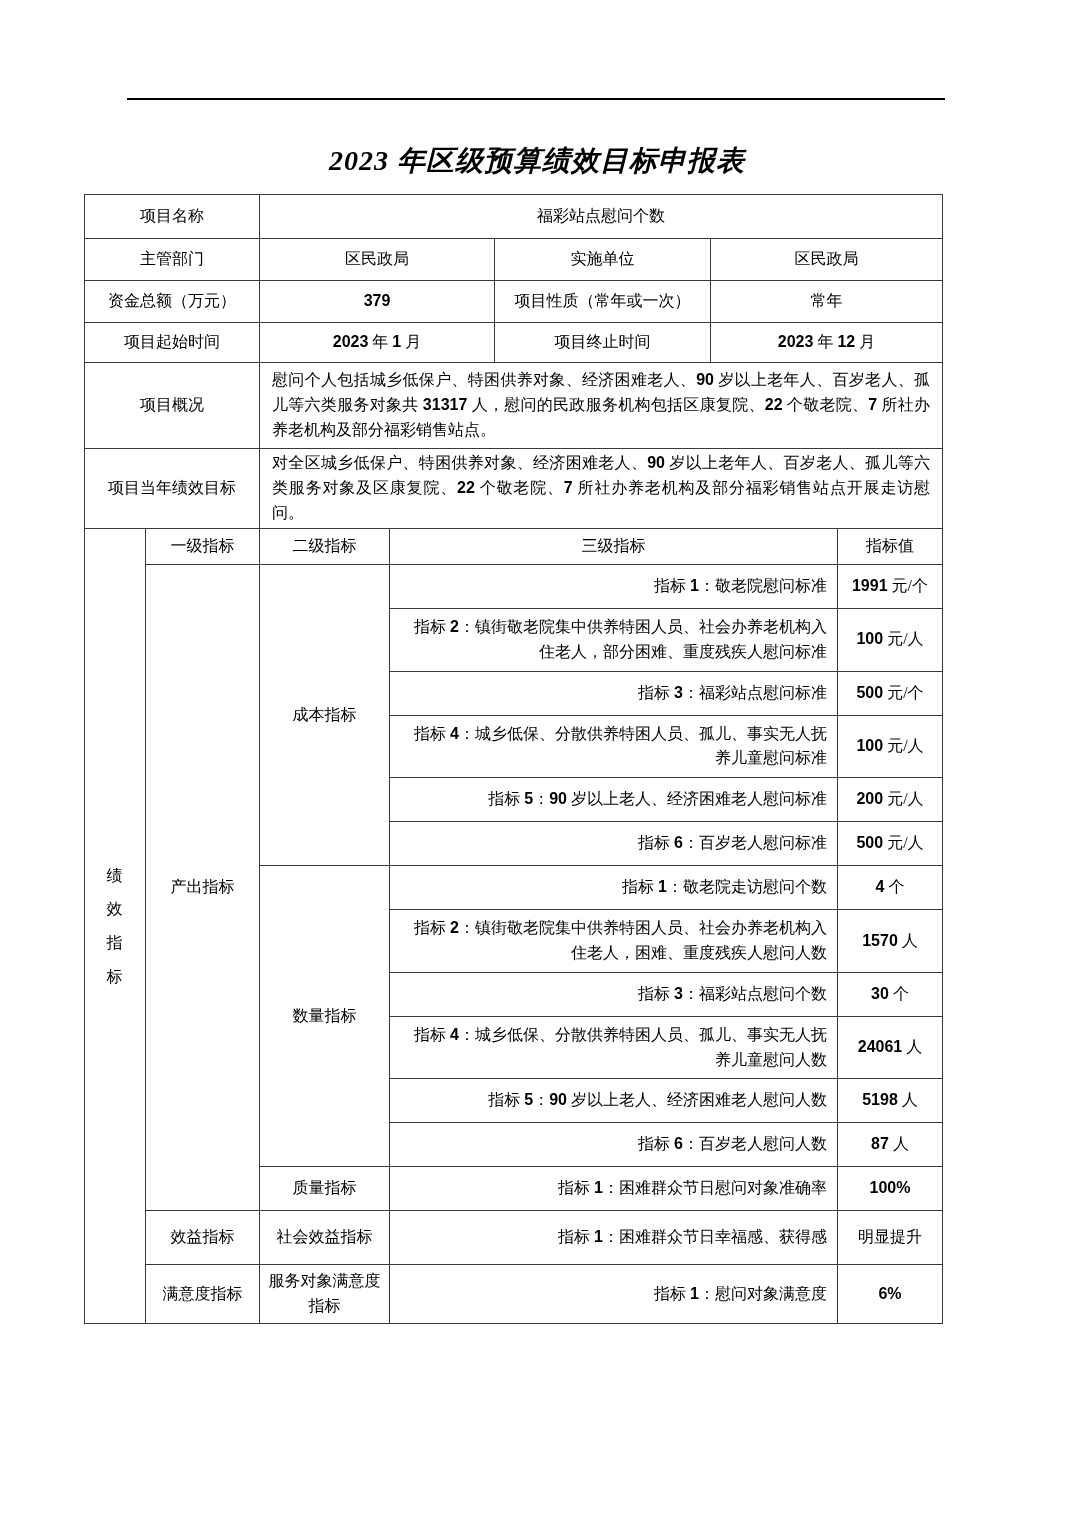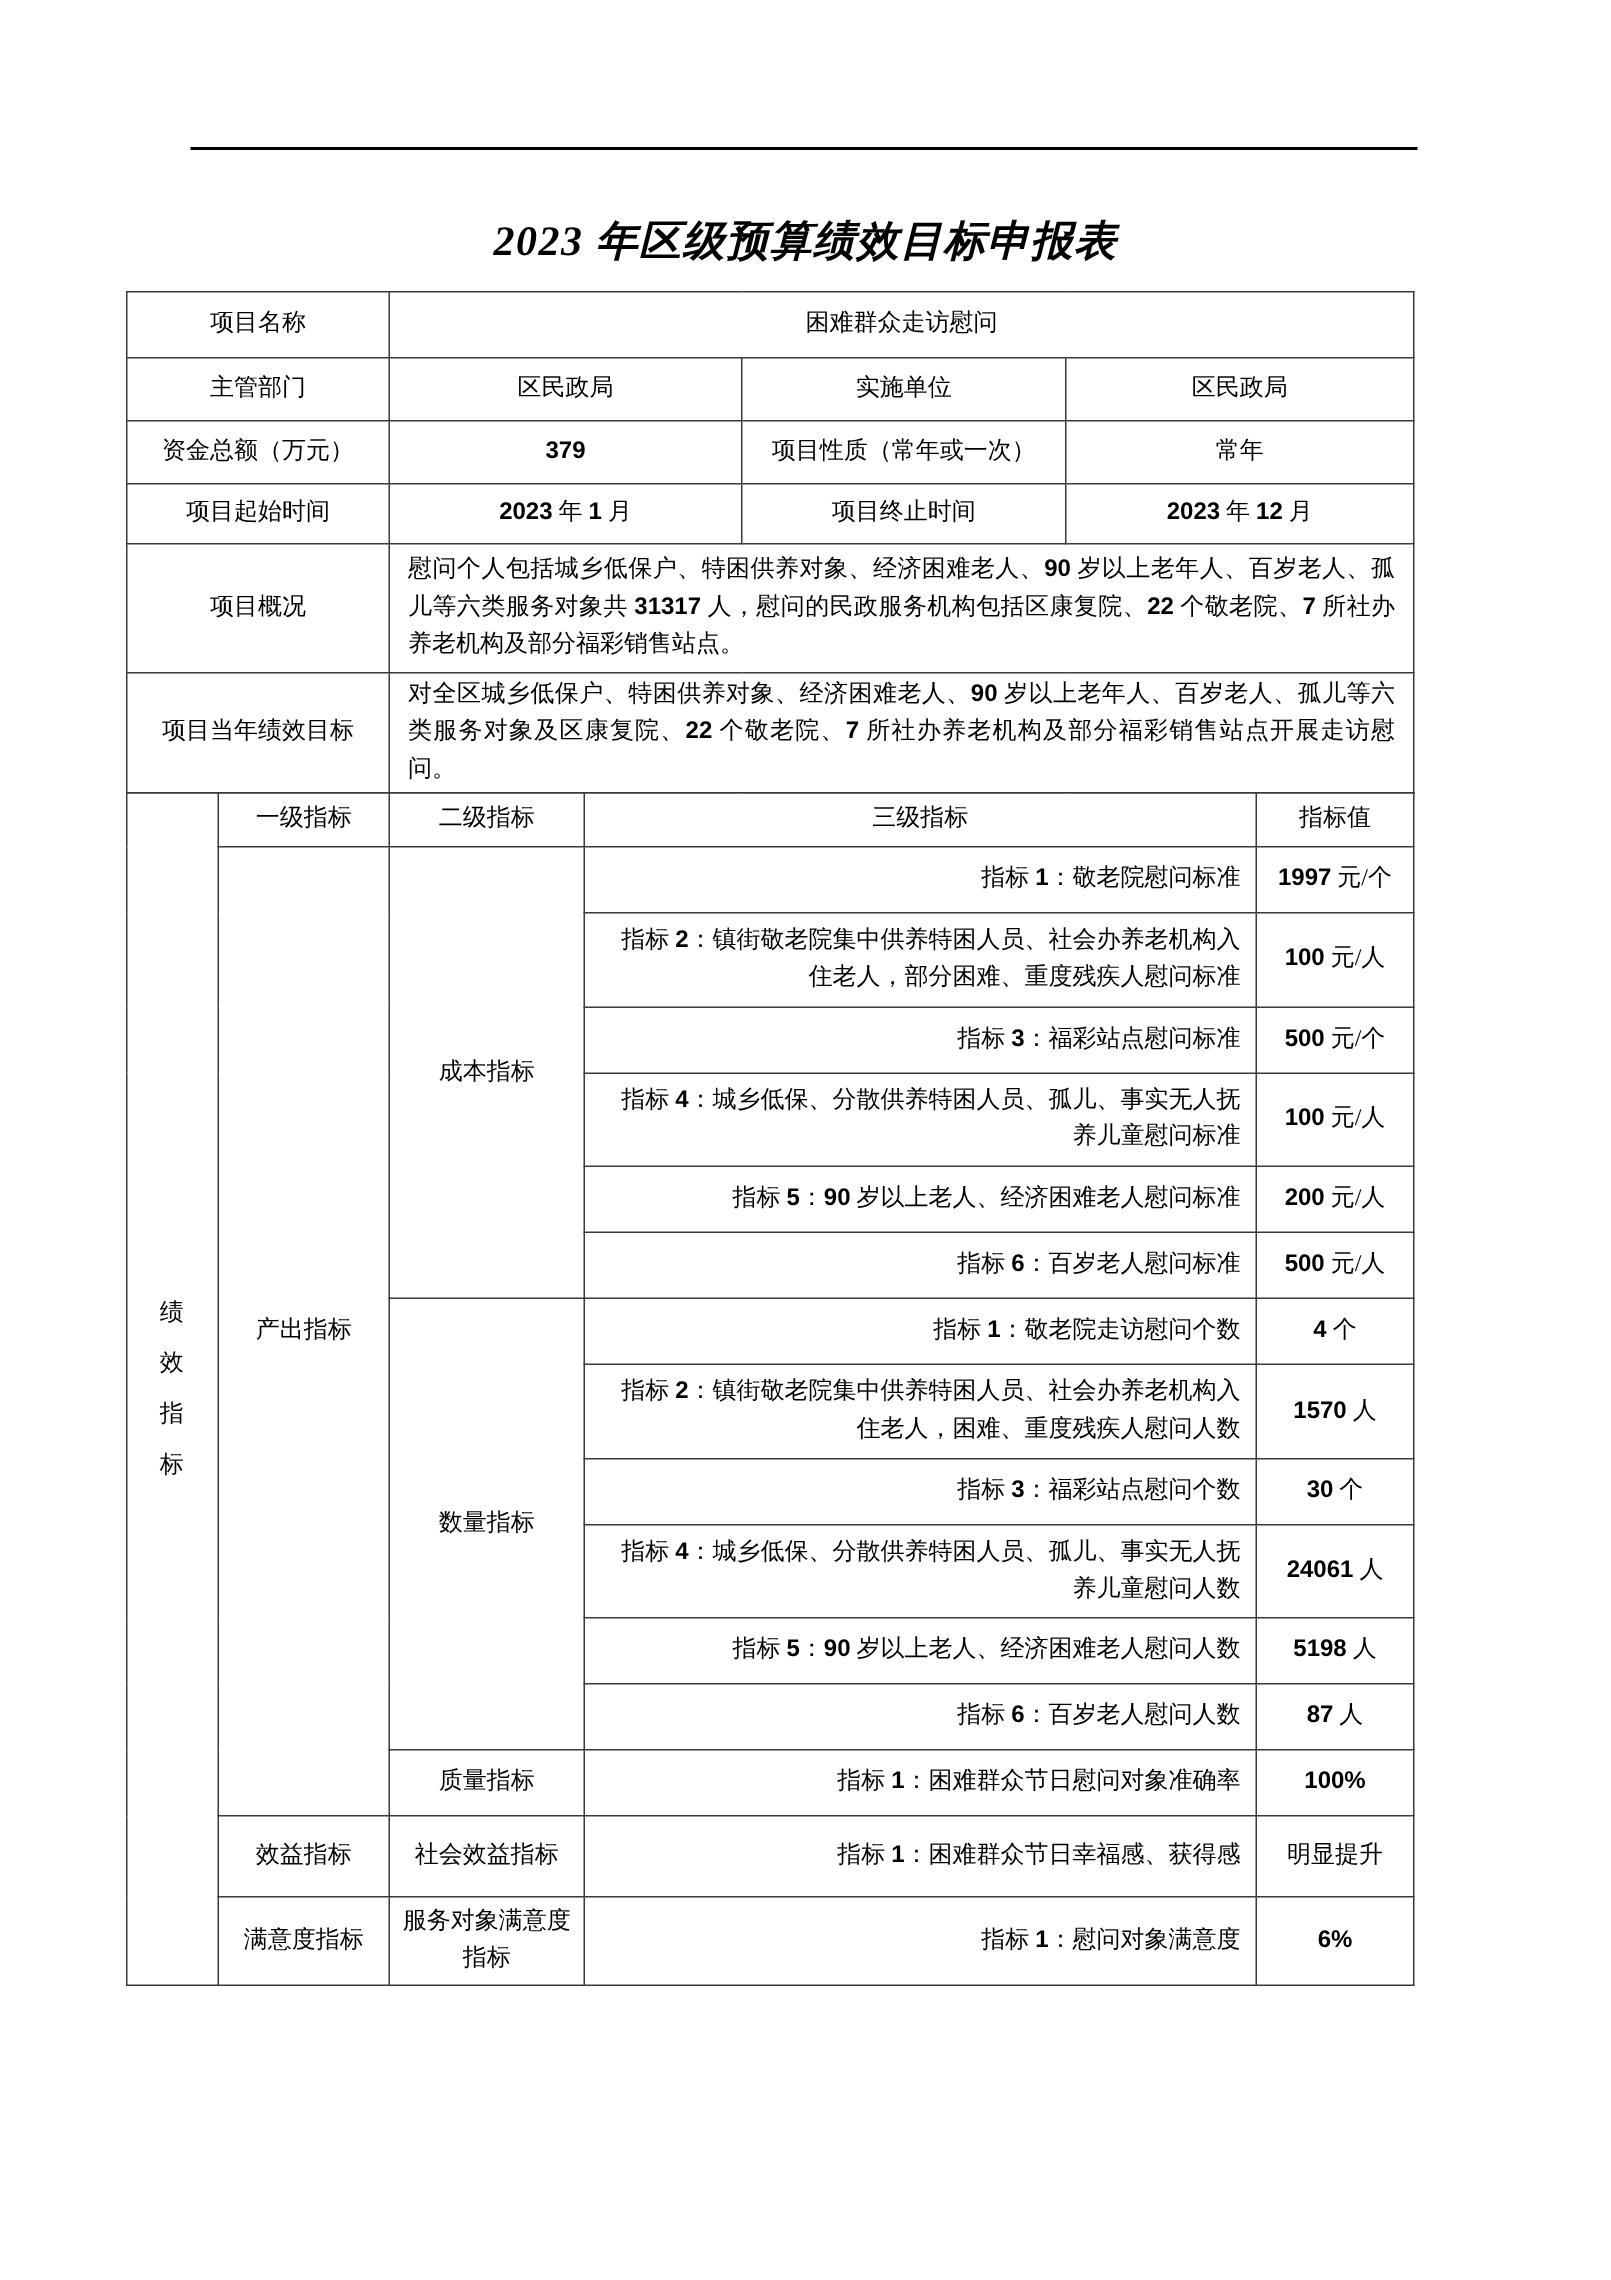--- a/index.html
+++ b/index.html
@@ -77,21 +77,21 @@
   <table class="top">
     <colgroup>
       <col style="width:175px">
         <col style="width:235px">
         <col style="width:216px">
         <col style="width:232px">
     </colgroup>
     <tbody>
       <tr class="r44">
         <td>项目名称</td>
-        <td colspan="3">困难群众走访慰问</td>
+        <td colspan="3">福彩站点慰问个数</td>
       </tr>
       <tr class="r42">
         <td>主管部门</td>
         <td>区民政局</td>
         <td>实施单位</td>
         <td>区民政局</td>
       </tr>
       <tr class="r42">
         <td>资金总额（万元）</td>
         <td><b>379</b></td>
@@ -132,21 +132,21 @@
         <td>一级指标</td>
         <td>二级指标</td>
         <td>三级指标</td>
         <td>指标值</td>
       </tr>
 
       <tr class="r44">
         <td rowspan="13">产出指标</td>
         <td rowspan="6">成本指标</td>
         <td class="l3">指标 <b>1</b>：敬老院慰问标准</td>
-        <td><b>1997</b> 元/个</td>
+        <td><b>1991</b> 元/个</td>
       </tr>
       <tr class="r62">
         <td class="l3">指标 <b>2</b>：镇街敬老院集中供养特困人员、社会办养老机构入住老人，部分困难、重度残疾人慰问标准</td>
         <td><b>100</b> 元/人</td>
       </tr>
       <tr class="r44">
         <td class="l3">指标 <b>3</b>：福彩站点慰问标准</td>
         <td><b>500</b> 元/个</td>
       </tr>
       <tr class="r62">

